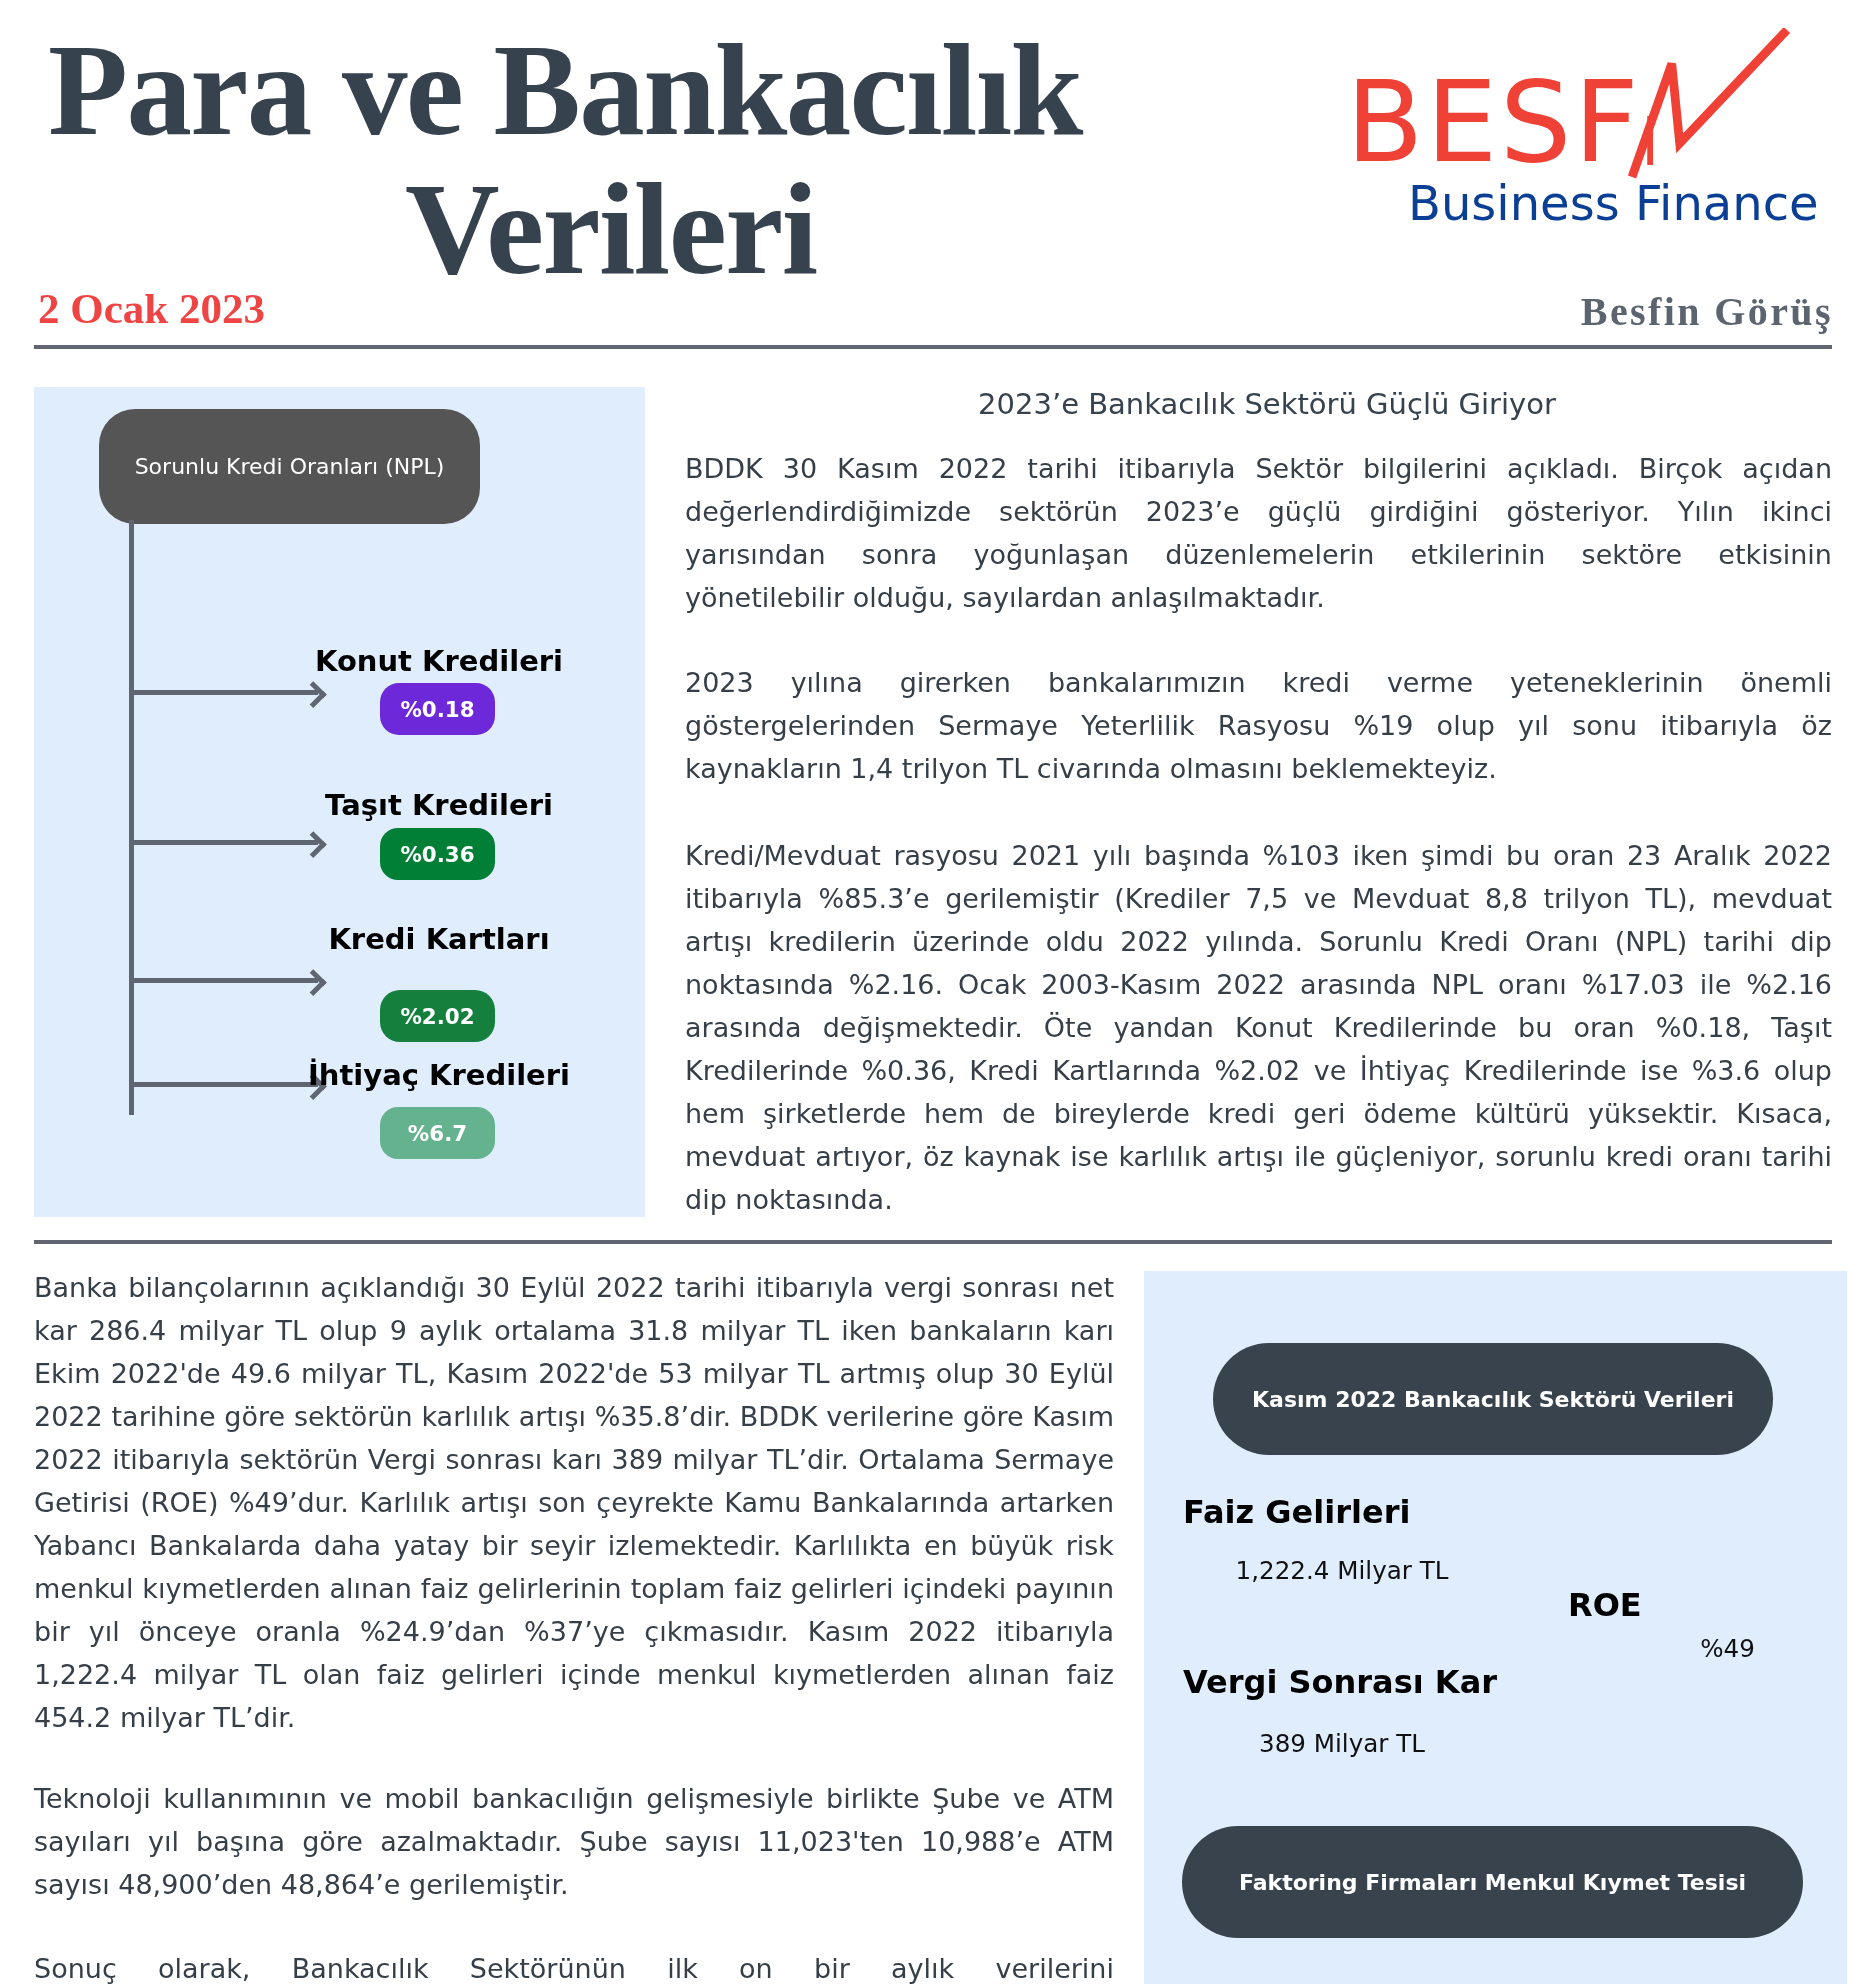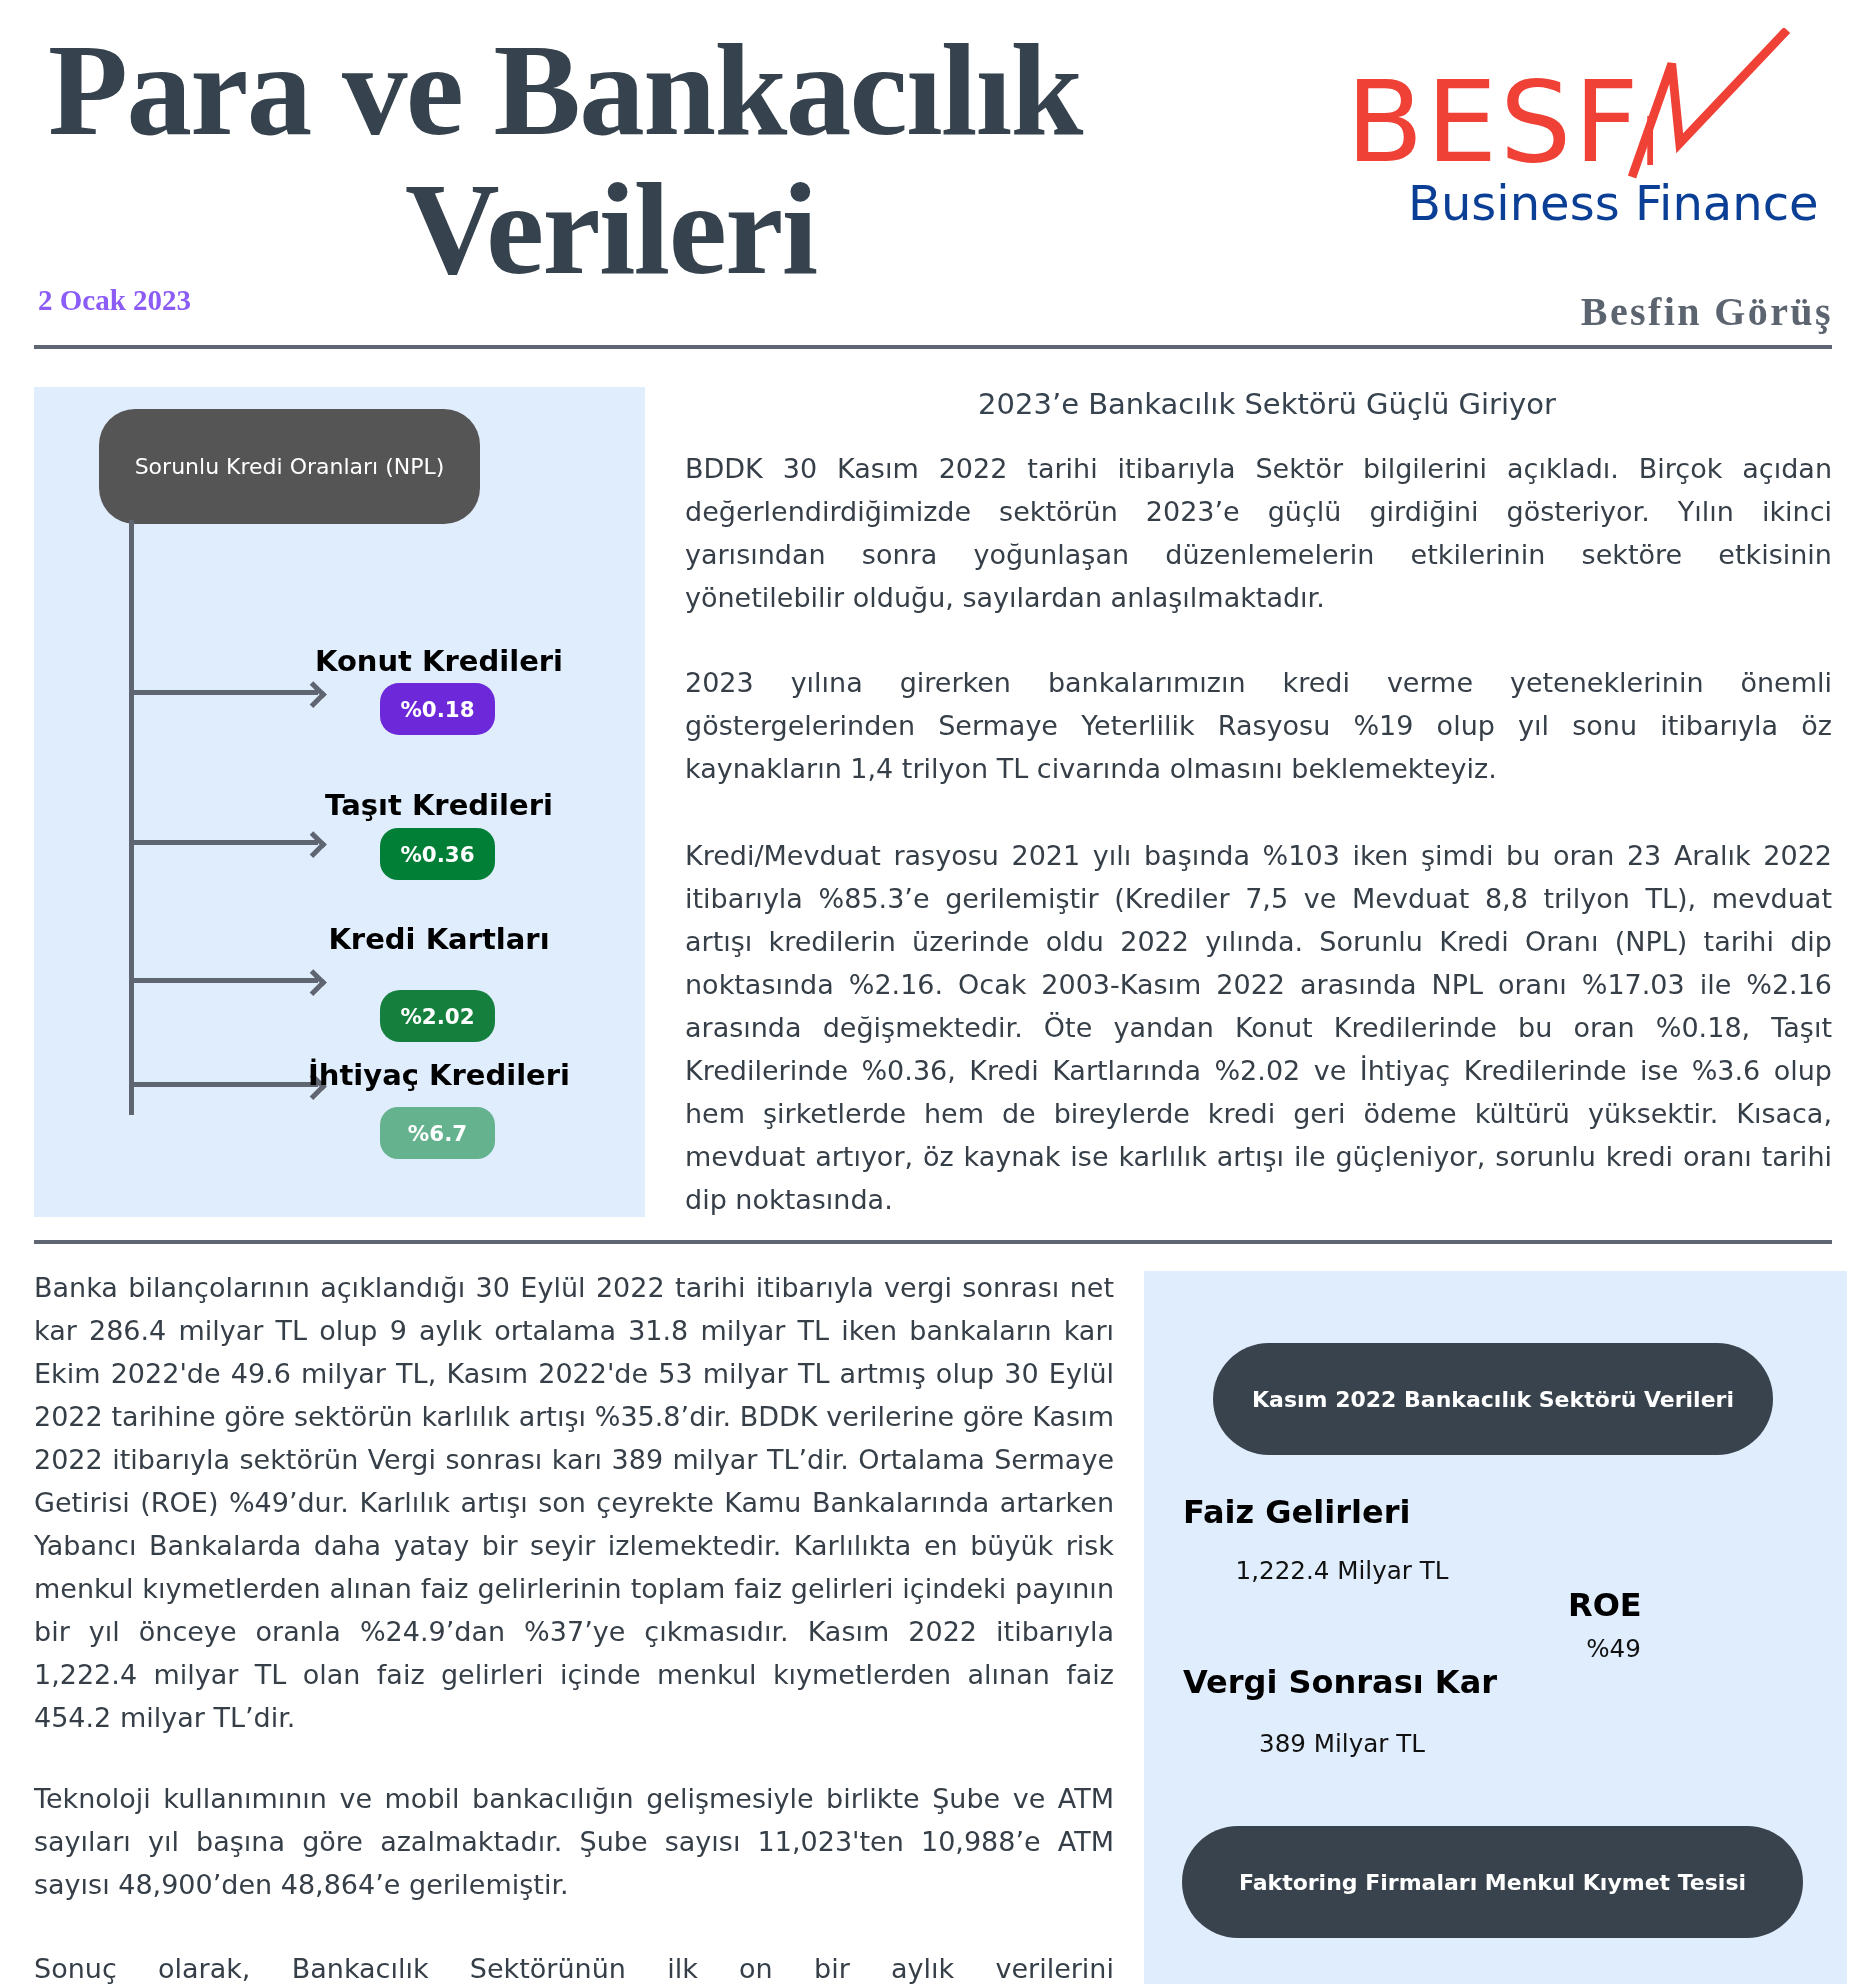--- a/index.html
+++ b/index.html
@@ -6,21 +6,21 @@
   body { width: 1861px; height: 2481px; position: relative; overflow: hidden;
          font-family: "DejaVu Sans", sans-serif; color: #333f4a; }
   .abs { position: absolute; }
 
   
   .title { font-family: "Liberation Serif", serif; font-weight: bold; color: #36424d;
            font-size: 131px; line-height: 1; letter-spacing: -1.6px; white-space: nowrap; }
   .title-line1 { left: 48px; top: 24px; }
   .title-line2 { left: 405px; top: 163px; }
   .date { left: 38px; top: 284px; font-family: "Liberation Serif", serif; font-weight: bold;
-          font-size: 29px; color: #8b5cf6; white-space: nowrap; }
+          font-size: 43px; color: #ef4444; white-space: nowrap; }
   .gorus { right: 28px; top: 288px; font-family: "Liberation Serif", serif; font-weight: bold;
            font-size: 40px; color: #5c6470; letter-spacing: 2.4px; white-space: nowrap; }
   .rule { background: #5f6571; height: 4px; }
   .rule-top { left: 34px; top: 345px; width: 1798px; }
   .rule-mid { left: 34px; top: 1240px; width: 1798px; }
 
   
   .logo { left: 1346px; top: 28px; width: 464px; height: 198px; }
   .logo-text { position: absolute; left: 0; top: 38px; font-family: "DejaVu Sans", sans-serif;
                font-size: 113px; color: #ef4136; letter-spacing: 2.4px; line-height: 1; white-space: nowrap; }
@@ -119,21 +119,21 @@
 <div class="abs para p5">Teknoloji kullanımının ve mobil bankacılığın gelişmesiyle birlikte Şube  ve ATM sayıları yıl başına göre azalmaktadır. Şube sayısı 11,023'ten 10,988’e ATM sayısı 48,900’den 48,864’e gerilemiştir.</div>
 <div class="abs para p6">Sonuç olarak, Bankacılık Sektörünün ilk on bir aylık verilerini değerlendirdiğimizde sektörün güçlü mali yapı, insan ve teknolojisiyle Cumhuriyetimizin 100. Yılına güçlü girdiğini düşünüyoruz.</div>
 
 <div class="abs panel panel-kasim"></div>
 <div class="abs dark-pill kasim-pill">Kasım 2022 Bankacılık Sektörü Verileri</div>
 
 <div class="abs stat-title" style="left:1183px;top:1493px;width:318px;">Faiz Gelirleri</div>
 <div class="abs stat-value" style="left:1183px;top:1556px;width:318px;">1,222.4 Milyar TL</div>
 
 <div class="abs stat-title" style="left:1568px;top:1586px;width:159px;">ROE</div>
-<div class="abs stat-value" style="left:1534px;top:1634px;width:159px;">%49</div>
+<div class="abs stat-value" style="left:1648px;top:1634px;width:159px;">%49</div>
 
 <div class="abs stat-title" style="left:1183px;top:1663px;width:318px;">Vergi Sonrası Kar</div>
 <div class="abs stat-value" style="left:1183px;top:1729px;width:318px;">389 Milyar TL</div>
 
 <div class="abs dark-pill fact-pill">Faktoring Firmaları Menkul Kıymet Tesisi</div>
 
 <div class="abs tbl-head" style="left:1175px;top:1983px;width:318px;">
   <div>Faktoring Faizi</div>
 
 </div>

